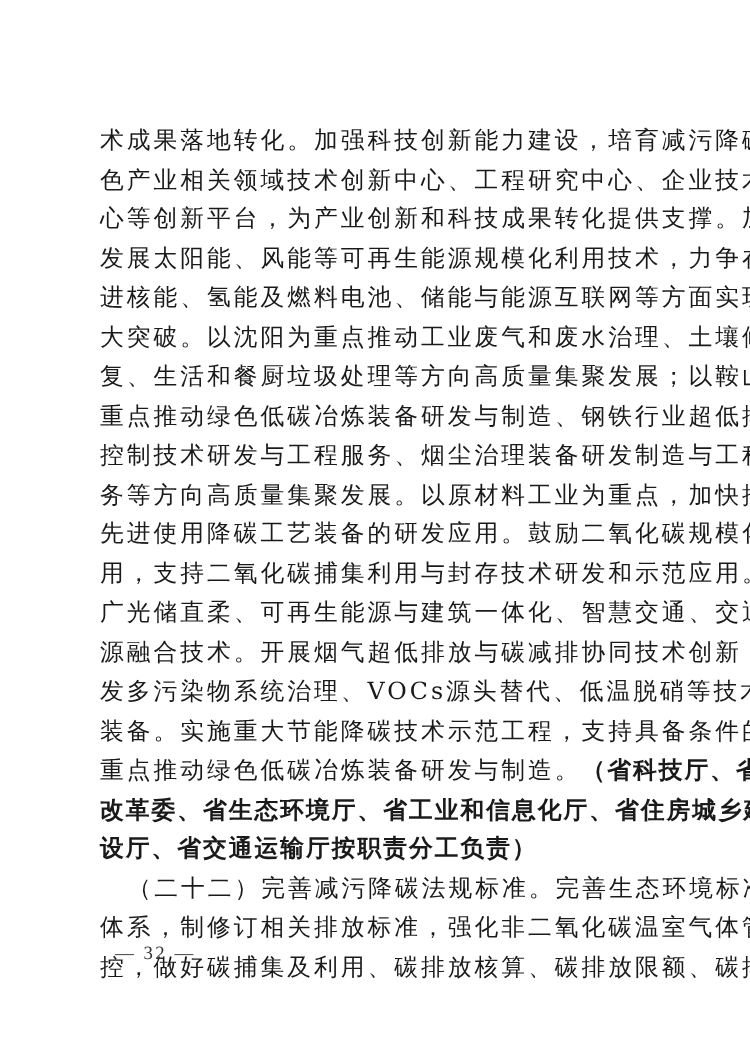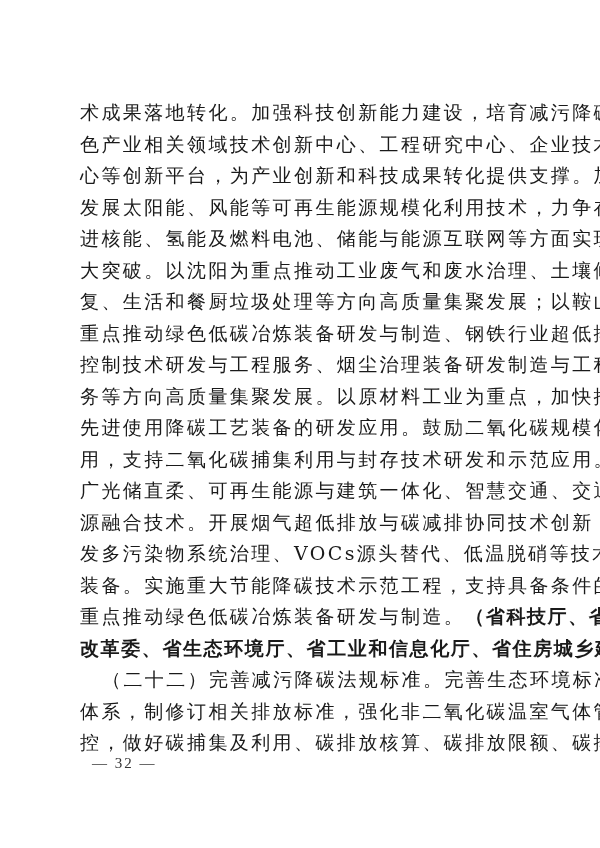--- a/index.html
+++ b/index.html
@@ -32,18 +32,19 @@
     <span class="line">先进使用降碳工艺装备的研发应用。鼓励二氧化碳规模化利</span>
     <span class="line">用，支持二氧化碳捕集利用与封存技术研发和示范应用。推</span>
     <span class="line">广光储直柔、可再生能源与建筑一体化、智慧交通、交通能</span>
     <span class="line">源融合技术。开展烟气超低排放与碳减排协同技术创新，研</span>
     <span class="line">发多污染物系统治理、VOCs源头替代、低温脱硝等技术和</span>
     <span class="line">装备。实施重大节能降碳技术示范工程，支持具备条件的绿</span>
     <span class="line" style="text-align-last:left;">
       <span>重点推动绿色低碳冶炼装备研发与制造。</span><span class="bold">（省科技厅、省发展</span>
     </span>
     <span class="line bold">改革委、省生态环境厅、省工业和信息化厅、省住房城乡建</span>
+    <span class="line bold" style="text-align-last:left;">设厅、省交通运输厅按职责分工负责）</span>
     <span class="line indent">（二十二）完善减污降碳法规标准。完善生态环境标准</span>
     <span class="line">体系，制修订相关排放标准，强化非二氧化碳温室气体管</span>
     <span class="line">控，做好碳捕集及利用、碳排放核算、碳排放限额、碳排放</span>
   </div>
   <div class="page-number">— 32 —</div>
 </div>
 
 </body></html>

